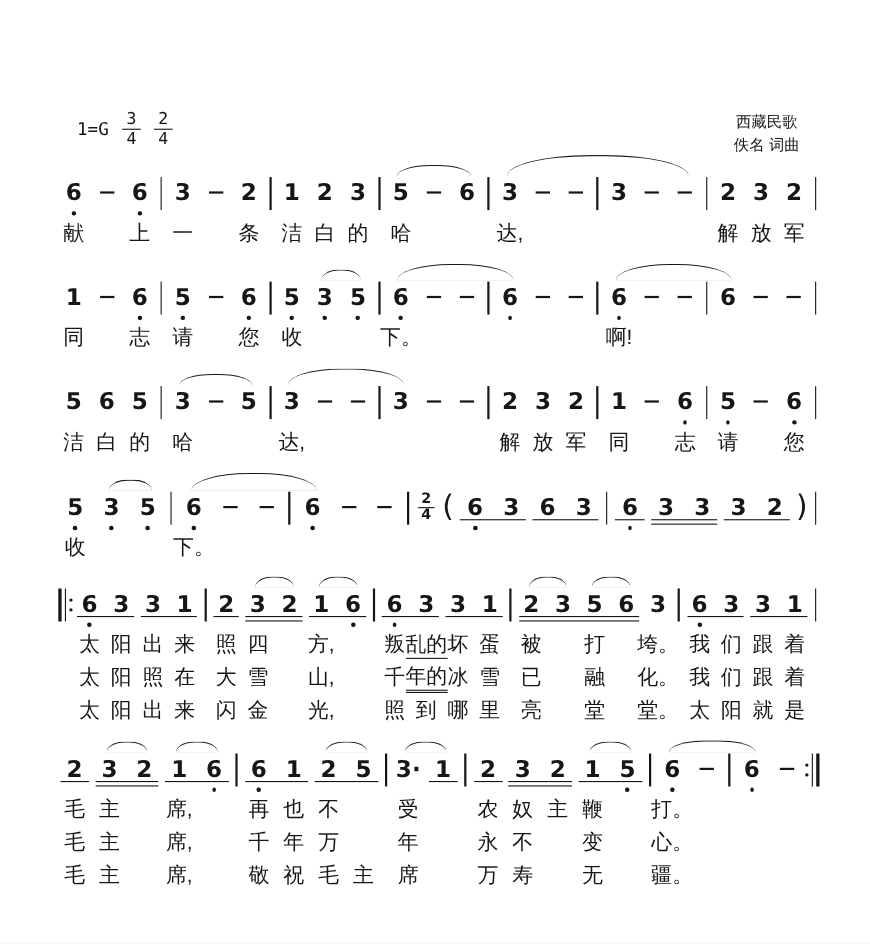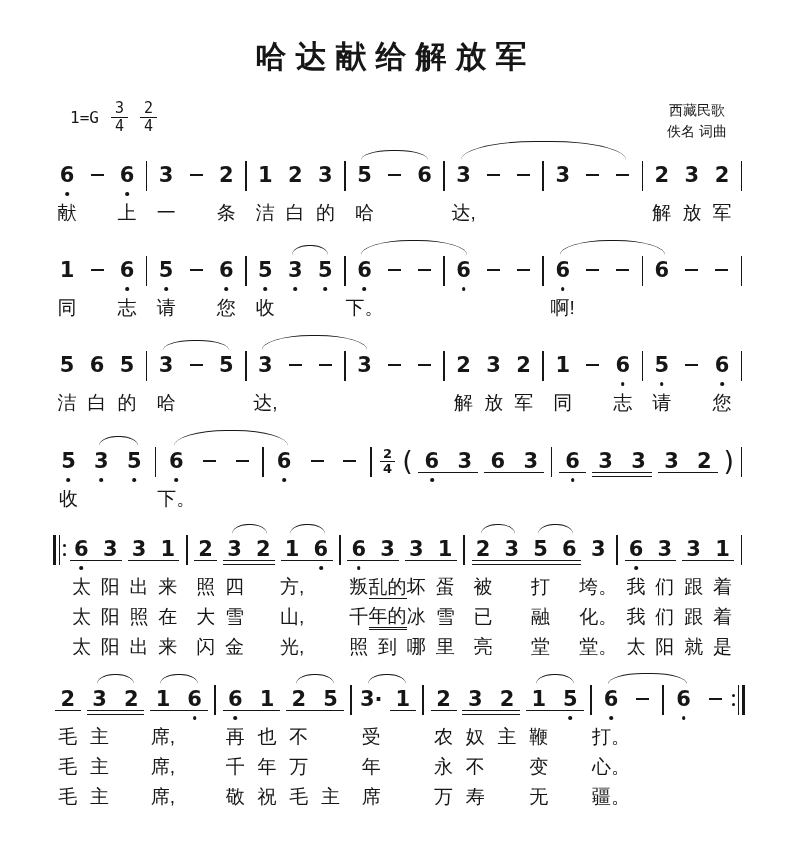--- a/index.html
+++ b/index.html
@@ -82,21 +82,20 @@
     border-top:1.7px solid #161616;
     border-radius:50% 50% 0 0 / 110% 110% 0 0;
   }
   .beam{position:absolute;border-top:1.6px solid #161616;}
   .beam.b2{border-bottom:1.6px solid #161616;height:3.4px;}
 </style>
 </head>
 <body>
 
 <div class="sheet">
-  <div class="title">哈达献给解放军</div>
 
   <div class="keysig">
     <span>1=G</span>
     <span class="frac">
       <span class="fn">3</span>
       <span class="fd">4</span>
     </span>
     <span class="frac">
       <span class="fn">2</span>
       <span class="fd">4</span>

